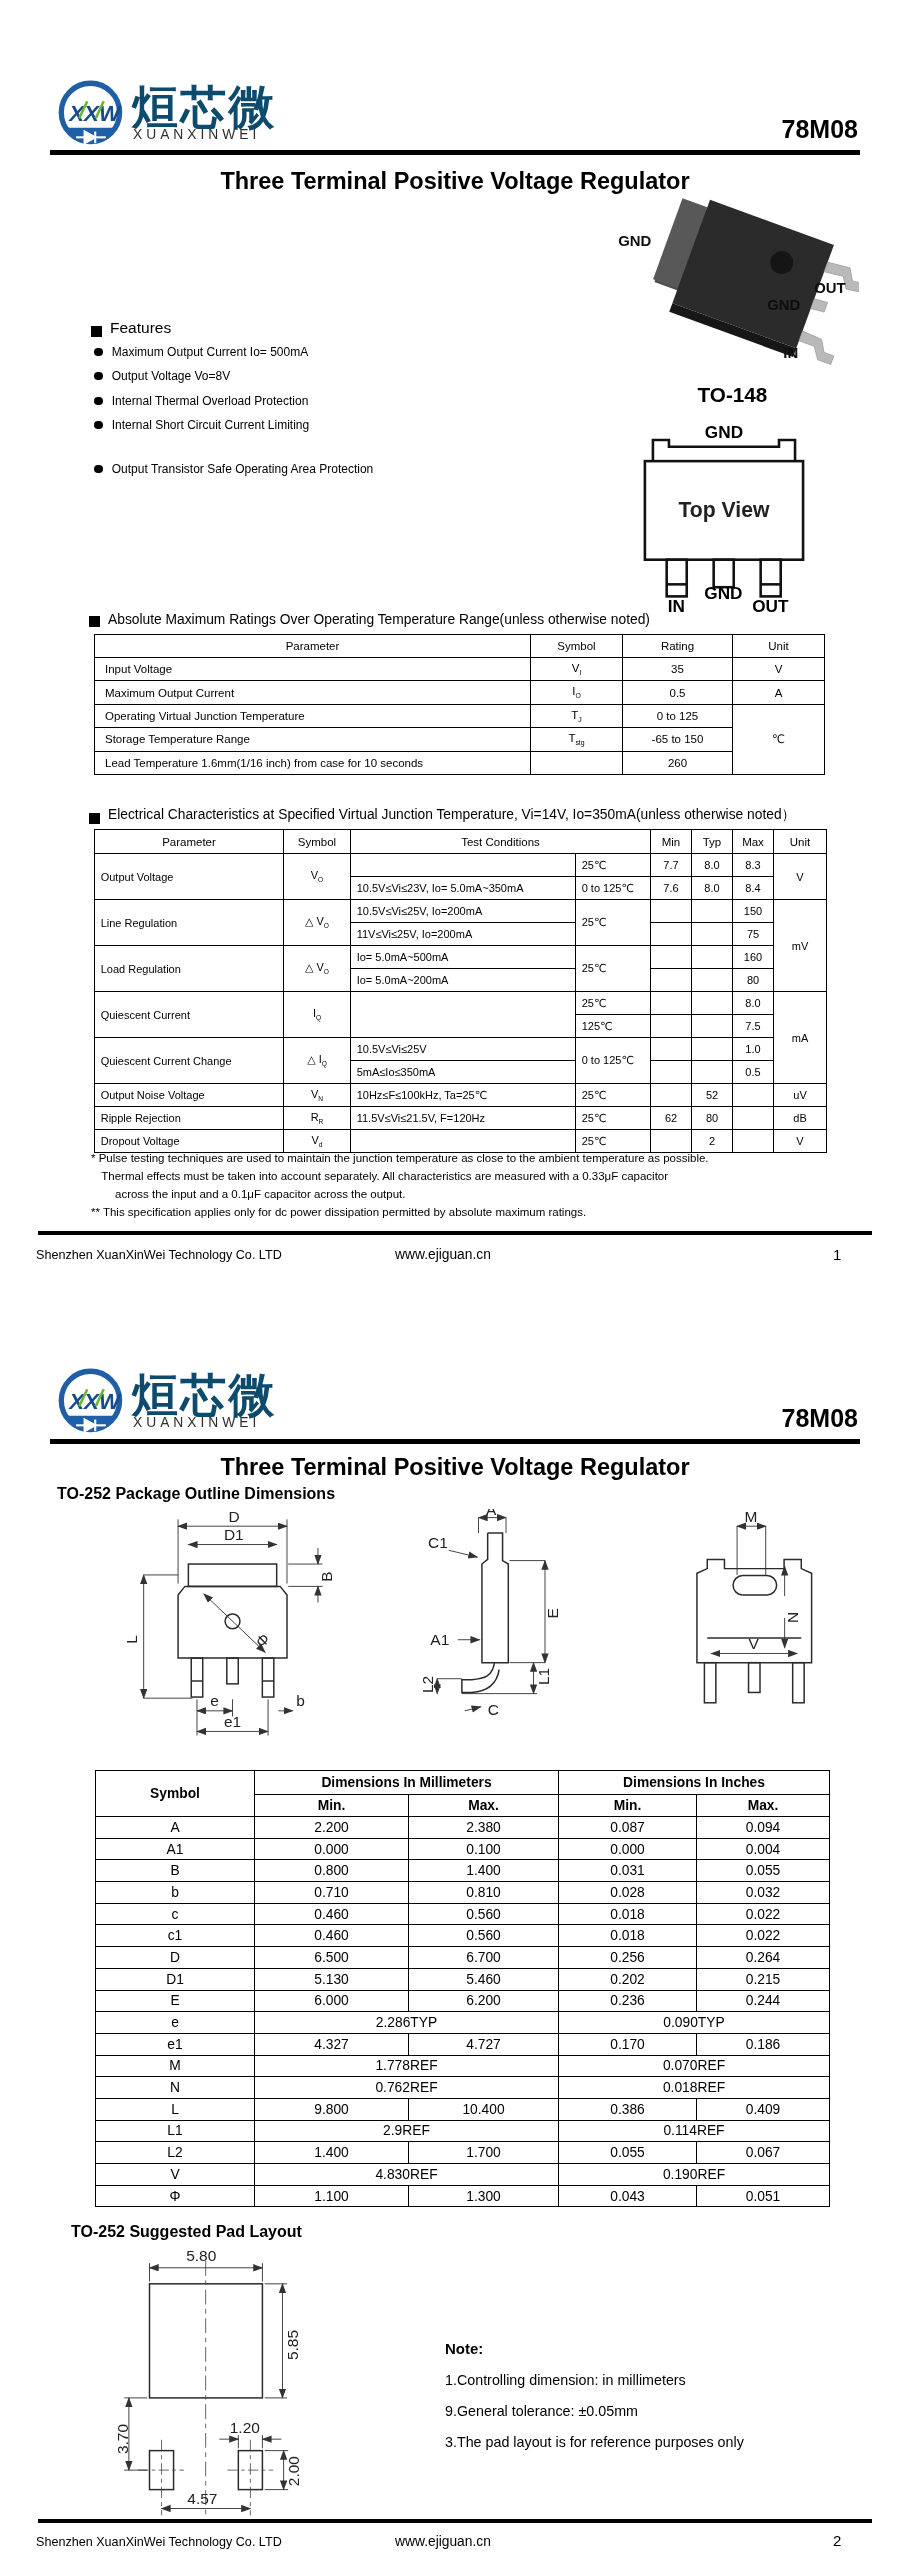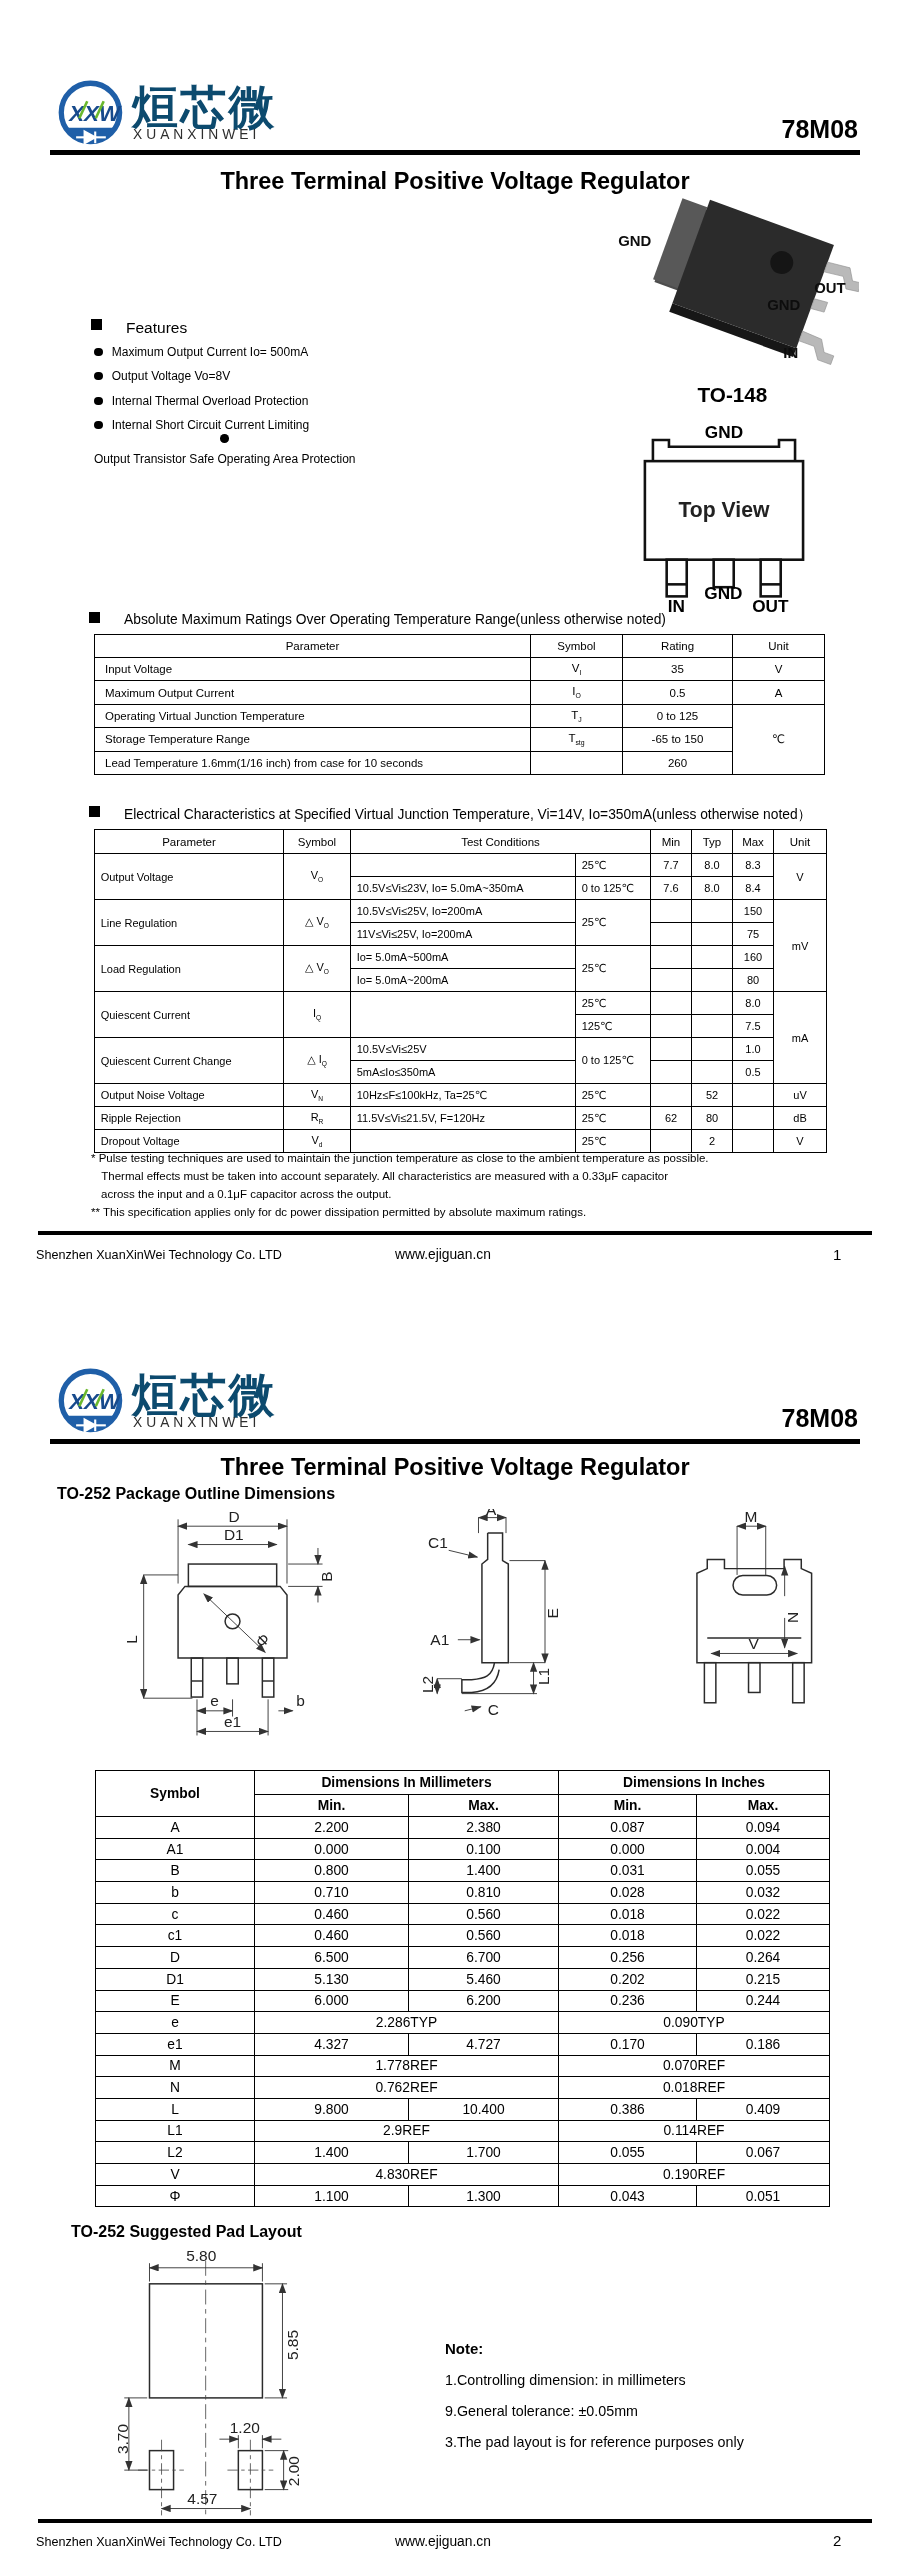--- a/index.html
+++ b/index.html
@@ -8,21 +8,21 @@
   .abs{position:absolute;}
 
   
   .brand-cn{font-size:46px;font-weight:700;letter-spacing:2.3px;color:#0c4a6e;}
   .brand-en{font-size:13.8px;letter-spacing:4px;color:#2e2e2e;font-weight:500;}
   .partno{font-size:25px;font-weight:700;}
   .hrule{background:#000;height:5.2px;}
   .doc-title{left:0;right:0;text-align:center;font-size:23.5px;font-weight:700;}
 
   
-  .sec-head{display:flex;align-items:flex-start;gap:24px;font-size:13.8px;}
+  .sec-head{display:flex;align-items:flex-end;gap:8px;font-size:13.8px;}
   .sq{width:11px;height:11px;background:#000;display:inline-block;}
   .feat-head{font-size:15.5px;}
   .feat-item{display:flex;align-items:center;gap:9.2px;font-size:12px;}
   .dot{width:8.6px;height:8.6px;border-radius:50%;background:#000;display:inline-block;flex:none;}
 
   
   table{border-collapse:collapse;table-layout:fixed;background:#fff;}
   td,th{border:1.7px solid #000;text-align:center;padding:0 2.3px;overflow:hidden;white-space:nowrap;}
   .abs-t{width:730px;font-size:11.5px;}
   .abs-t th{height:22px;font-weight:400;}
@@ -137,21 +137,21 @@
       <span>Output Voltage Vo=8V</span>
     </div>
   <div class="abs feat-item" style="left:94px;top:394px;">
       <span class="dot"></span>
       <span>Internal Thermal Overload Protection</span>
     </div>
   <div class="abs feat-item" style="left:94px;top:418px;">
       <span class="dot"></span>
       <span>Internal Short Circuit Current Limiting</span>
     </div>
-  <div class="abs feat-item" style="left:94px;top:434px;flex-direction:column;">
+  <div class="abs feat-item" style="left:94px;top:462px;">
       <span class="dot"></span>
       <span>Output Transistor Safe Operating Area Protection</span>
     </div>
 
   <div class="abs sec-head" style="left:89px;top:612px;">
     <span class="sq"></span>
     <span>Absolute Maximum Ratings Over Operating Temperature Range(unless otherwise noted)</span>
   </div>
   <table class="abs abs-t" style="left:94px;top:634px;">
     <colgroup>
@@ -331,21 +331,21 @@
       <td>2</td>
       <td></td>
       <td>V</td>
     </tr>
   </tbody>
     </table>
 
   <div class="abs" style="left:91px;top:1149px;">
     <div class="note-line">* Pulse testing techniques are used to maintain the junction temperature as close to the ambient temperature as possible.</div>
     <div class="note-line" style="margin-left:10.3px;">Thermal effects must be taken into account separately. All characteristics are measured with a 0.33μF capacitor</div>
-    <div class="note-line" style="margin-left:10px;">across the input and a 0.1μF capacitor across the output.</div>
+    <div class="note-line" style="margin-left:24px;">across the input and a 0.1μF capacitor across the output.</div>
     <div class="note-line">** This specification applies only for dc power dissipation permitted by absolute maximum ratings.</div>
   </div>
 
   <div class="abs hrule" style="left:38px;right:38px;top:1231px;height:4px;"></div>
   <div class="abs footer-co" style="left:36px;top:1248px;">Shenzhen XuanXinWei Technology Co. LTD</div>
   <div class="abs footer-web" style="left:395px;top:1247px;">www.ejiguan.cn</div>
   <div class="abs footer-pg" style="left:833px;top:1246px;">1</div>
 
   <div class="abs" style="left:57px;top:1367px;width:321px;height:72px;">
     <svg width="69" height="70" viewBox="0 0 130 132">

